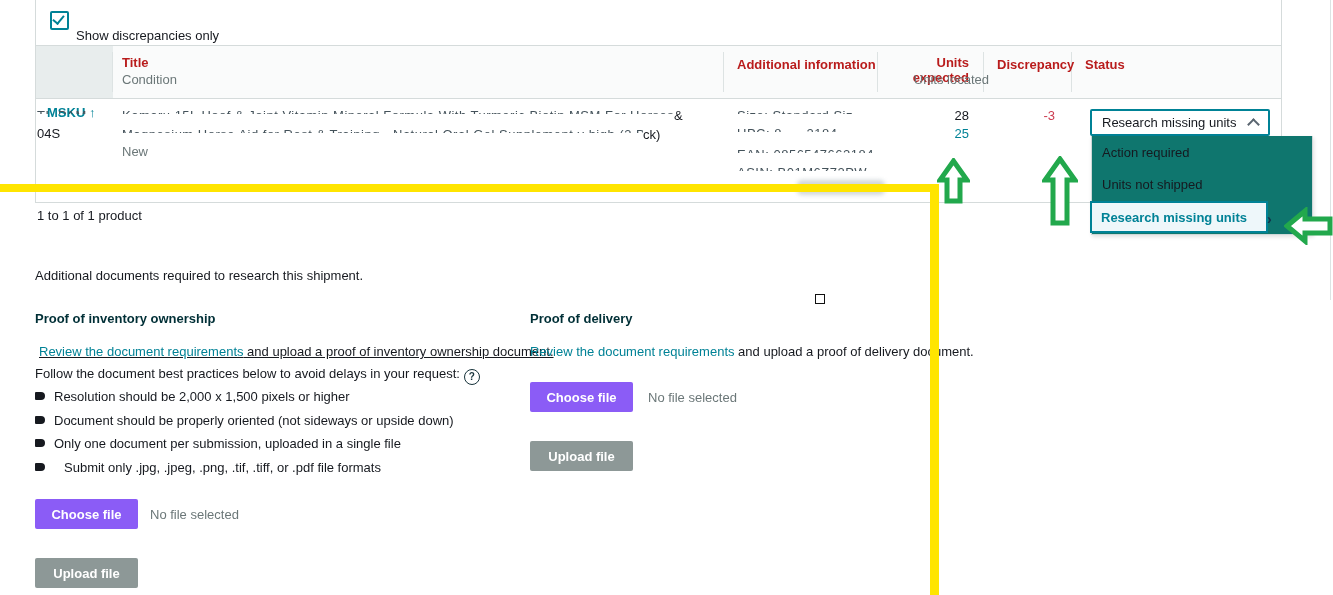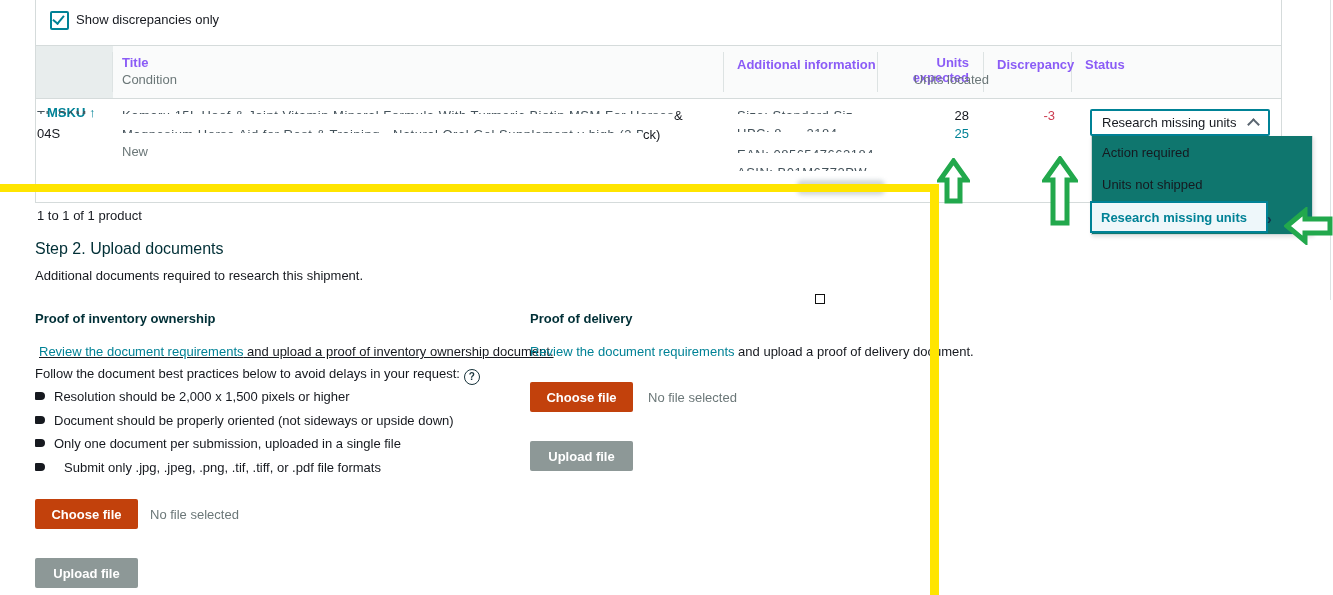--- a/index.html
+++ b/index.html
@@ -5,26 +5,26 @@
   html,body{margin:0;padding:0;background:#fff;}
   #screen{position:relative;width:1333px;height:595px;background:#fff;overflow:hidden;
           font-family:"Liberation Sans",sans-serif;color:#16191f;font-size:13px;}
   .abs{position:absolute;}
   .line{position:absolute;background:#d5dbdb;}
   .hairline{position:absolute;background:#dde3e3;}
   .bold{font-weight:bold;}
   .teal{color:#008296;}
   .gray{color:#6b7778;}
   .dark{color:#002f36;}
-  .hdr{font-weight:bold;color:#8b5cf6;font-size:13px;}
+  .hdr{font-weight:bold;color:#b91c1c;font-size:13px;}
   .rt{text-align:right;}
   .link{color:#008296;cursor:pointer;}
   .redact{display:inline-block;height:6px;overflow:hidden;vertical-align:top;color:#44525a;}
   .redact>span{display:block;line-height:15px;font-size:13px;letter-spacing:.5px;white-space:pre;}
-  .btn-teal{position:absolute;width:103px;height:30px;background:#c2410c;color:#fff;
+  .btn-teal{position:absolute;width:103px;height:30px;background:#8b5cf6;color:#fff;
             font-weight:bold;font-size:13px;border:0;border-radius:2px;display:flex;
             align-items:center;justify-content:center;cursor:pointer;}
   .btn-gray{position:absolute;width:103px;height:30px;background:#8d9897;color:#fff;
             font-weight:bold;font-size:13px;border:0;border-radius:2px;display:flex;
             align-items:center;justify-content:center;}
   .bullet-row{position:absolute;left:35px;display:flex;align-items:flex-start;}
   .bullet-glyph{width:10px;height:8px;background:#16191f;border-radius:1px 4px 4px 1px;
                 margin:3px 9px 0 0;flex:0 0 auto;}
   .checkbox{position:absolute;left:50px;top:11px;width:15px;height:15px;border:2px solid #008296;
             border-radius:2px;background:#fff;cursor:pointer;}
@@ -55,21 +55,21 @@
 <div id="screen">
 
   <div class="line" style="left:35px;top:0;width:1px;height:203px;"></div>
   <div class="line" style="left:1281px;top:0;width:1px;height:203px;"></div>
   <div class="hairline" style="left:1330px;top:0;width:1px;height:300px;"></div>
   <div class="line" style="left:35px;top:45px;width:1247px;height:1px;"></div>
 
   <div class="checkbox">
     <span class="checkmark"></span>
   </div>
-  <div class="abs" style="left:76px;top:12px;">Show discrepancies only</div>
+  <div class="abs" style="left:76px;top:28px;">Show discrepancies only</div>
 
   <div class="abs" style="left:36px;top:46px;width:1245px;height:52px;background:#fafbfb;"></div>
   <div class="abs" style="left:36px;top:46px;width:77px;height:52px;background:#e8eded;"></div>
   <div class="line" style="left:35px;top:98px;width:1247px;height:1px;"></div>
   <div class="hairline" style="left:112px;top:52px;width:1px;height:40px;"></div>
   <div class="hairline" style="left:723px;top:52px;width:1px;height:40px;"></div>
   <div class="hairline" style="left:877px;top:52px;width:1px;height:40px;"></div>
   <div class="hairline" style="left:983px;top:52px;width:1px;height:40px;"></div>
   <div class="hairline" style="left:1071px;top:52px;width:1px;height:40px;"></div>
 
@@ -123,21 +123,20 @@
   <div class="dropdown-panel">
     <div class="dd-opt" style="top:9px;">Action required</div>
     <div class="dd-opt" style="top:41px;">Units not shipped</div>
   </div>
   <div class="dd-sel">
     <span>Research missing units</span>
   </div>
 
   <div class="abs" style="left:37px;top:208px;">1 to 1 of 1 product</div>
 
-  <div class="abs dark" style="left:35px;top:240px;font-size:16px;">Step 2. Upload documents</div>
   <div class="abs" style="left:35px;top:268px;">Additional documents required to research this shipment.</div>
 
   <div class="abs bold dark" style="left:35px;top:311px;">Proof of inventory ownership</div>
   <div class="abs" style="left:39px;top:344px;white-space:nowrap;text-decoration:underline;">
     <span class="link">Review the document requirements</span><span> and upload a proof of inventory ownership document.</span>
   </div>
   <div class="abs" style="left:35px;top:366px;white-space:nowrap;">
     <span>Follow the document best practices below to avoid delays in your request:</span><span class="help-circle">?</span>
   </div>
   <div class="bullet-row" style="top:389px;">

